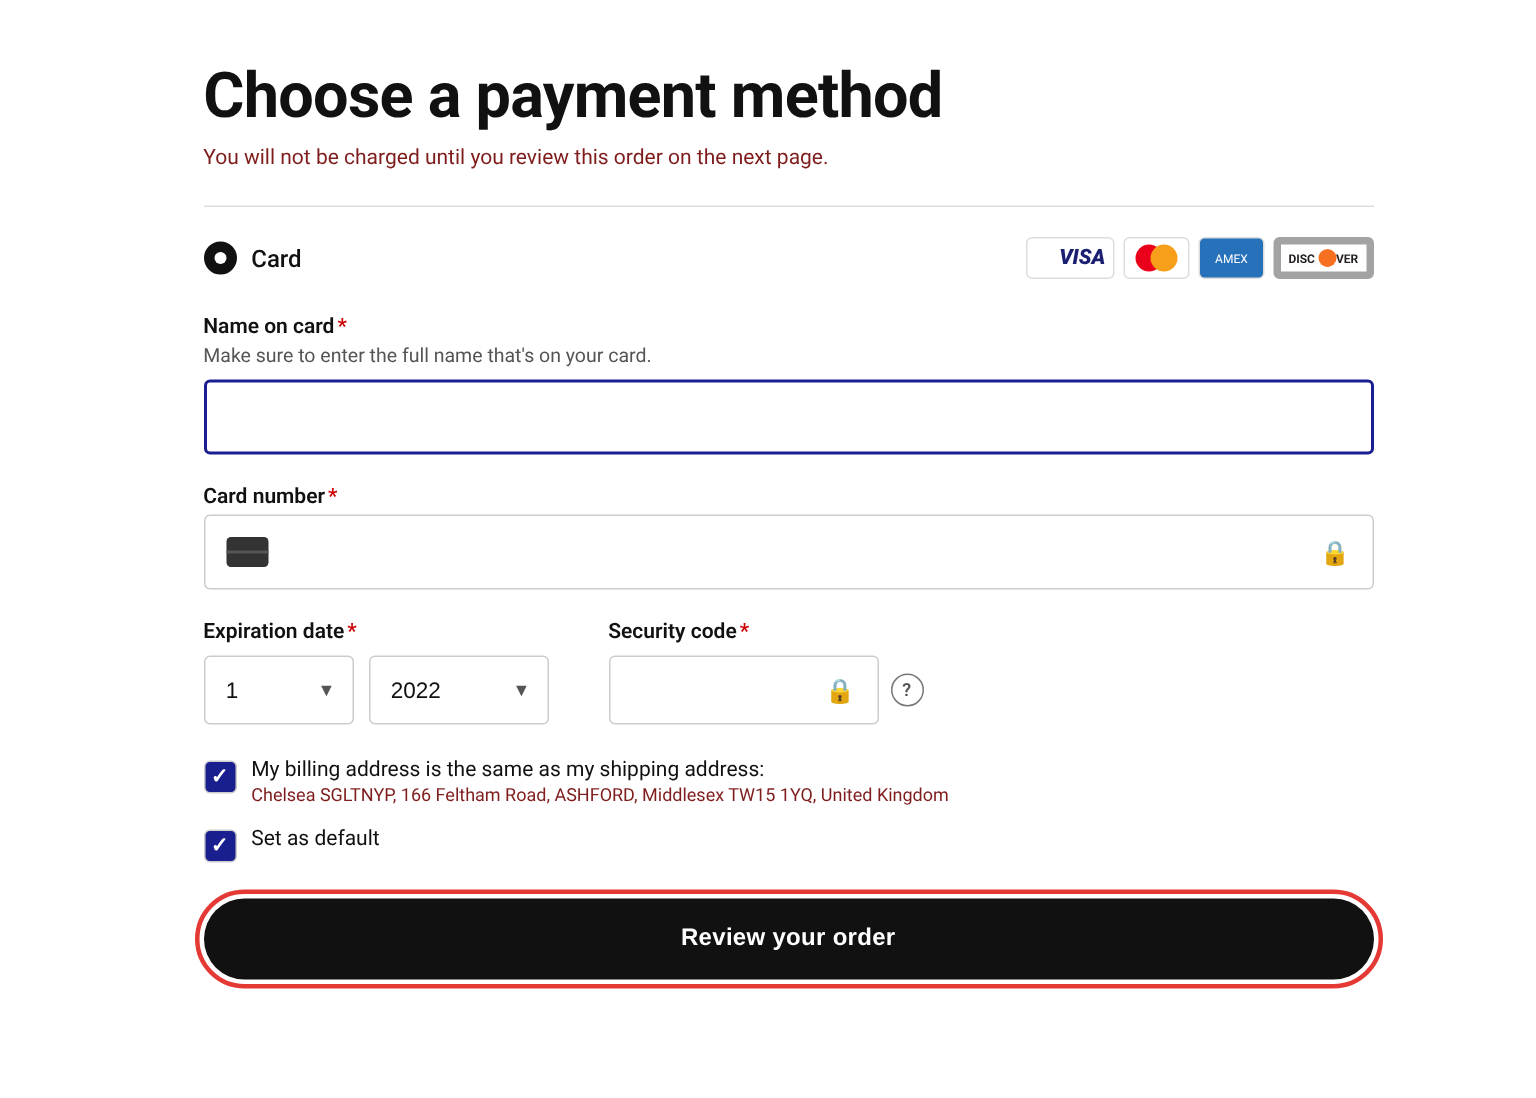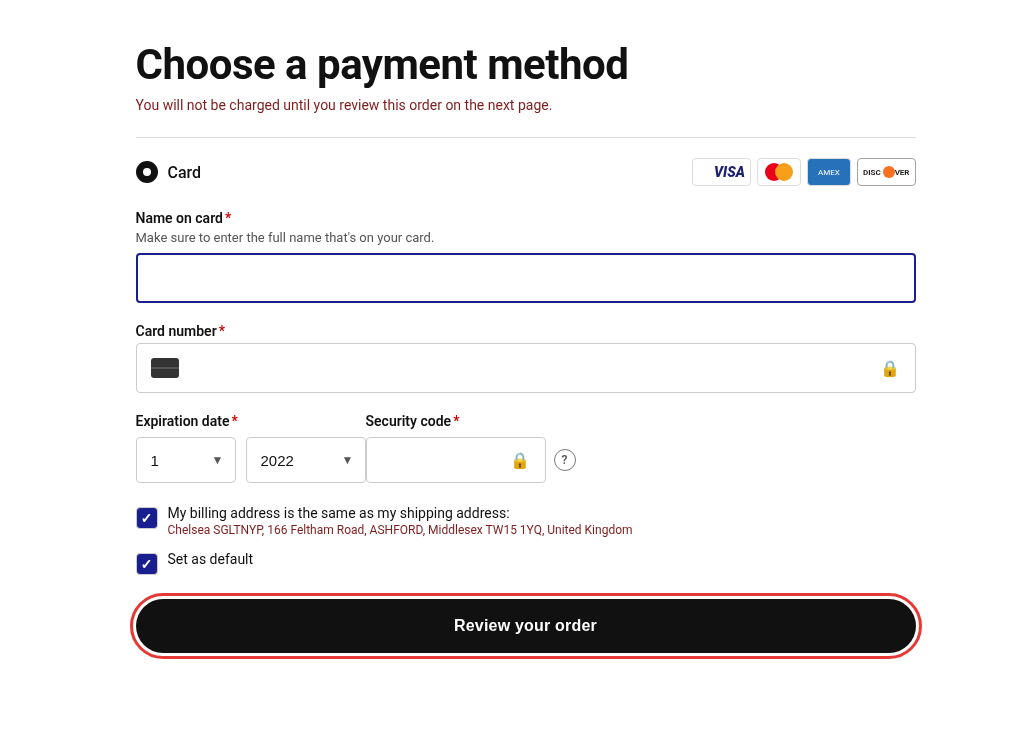--- a/index.html
+++ b/index.html
@@ -119,21 +119,21 @@
       background: #2671b9;
       color: #fff;
       font-size: 8px;
       font-weight: 400;
     }
     .discover-icon {
       background: #fff;
       color: #231f20;
       font-size: 8px;
       font-weight: 700;
-      border: 1px solid #a3a3a3;
+      border: 5px solid #a3a3a3;
     }
     .discover-dot {
       width: 12px;
       height: 12px;
       border-radius: 50%;
       background: #f76f20;
       display: inline-block;
       margin-left: 2px;
     }
 
@@ -195,20 +195,21 @@
       background: #555;
       transform: translateY(-50%);
     }
     .lock-icon {
       font-size: 16px;
       color: #555;
     }
 
     .two-col {
       display: flex;
+      gap: 40px;
       align-items: flex-start;
     }
     .col-left { flex: 0 0 auto; }
     .col-right { flex: 1; }
 
     .select-wrapper {
       position: relative;
       display: inline-flex;
       align-items: center;
     }

